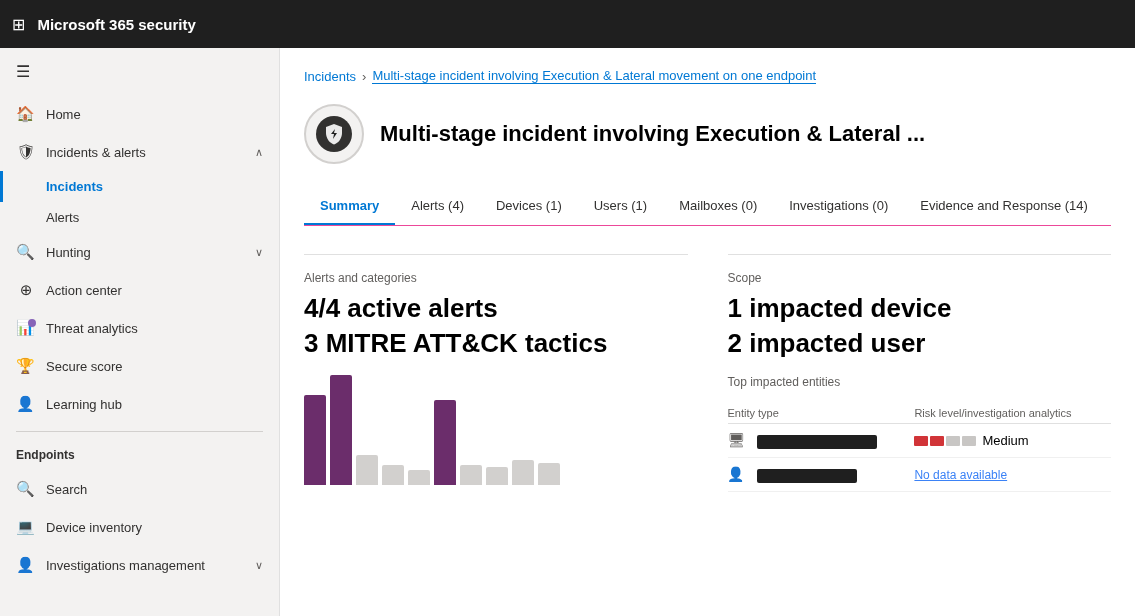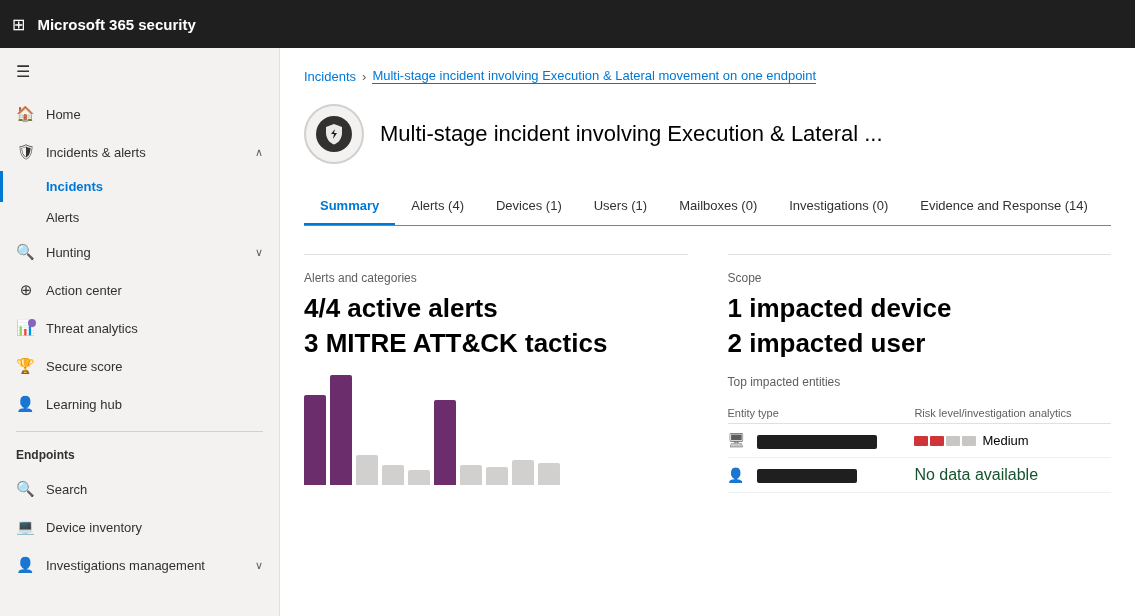--- a/index.html
+++ b/index.html
@@ -139,21 +139,21 @@
       width: 36px;
       height: 36px;
       background: #323130;
       border-radius: 50%;
       display: flex;
       align-items: center;
       justify-content: center;
       color: #fff;
       font-size: 18px;
     }
-    .page-title { font-size: 22px; font-weight: 400; color: #000; }
+    .page-title { font-size: 22px; font-weight: 700; color: #000; }
 
     
     .tabs {
       display: flex;
       border-bottom: 1px solid #ec4899;
       margin-bottom: 20px;
       gap: 0;
     }
     .tab {
       padding: 10px 16px;
@@ -252,21 +252,21 @@
       display: flex;
       gap: 2px;
     }
     .risk-sq {
       width: 14px;
       height: 10px;
       border-radius: 1px;
     }
     .risk-sq.red { background: #d13438; }
     .risk-sq.grey { background: #c8c6c4; }
-    .no-data { font-size: 16px; color: #14532d; }
+    .no-data { font-size: 12px; color: #3b82f6; text-decoration: underline; }
   </style>
 </head>
 <body>
 
 <div class="topbar">
   <span class="topbar-grid-icon">⊞</span>
   <span class="topbar-title">Microsoft 365 security</span>
 </div>
 
 <div class="main-layout">

